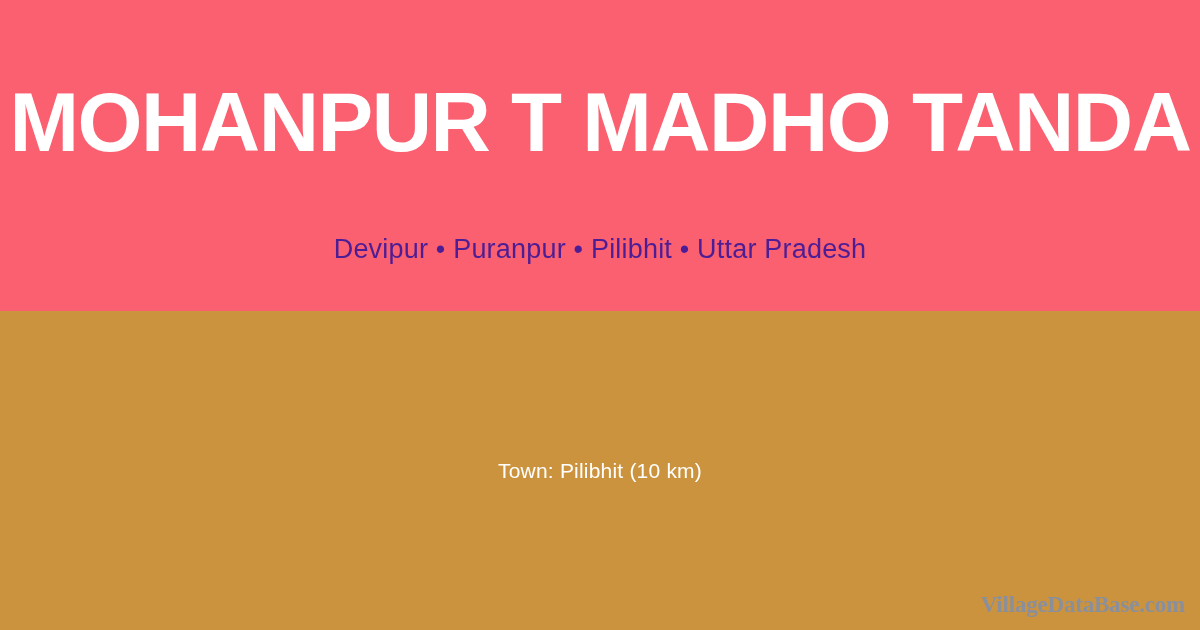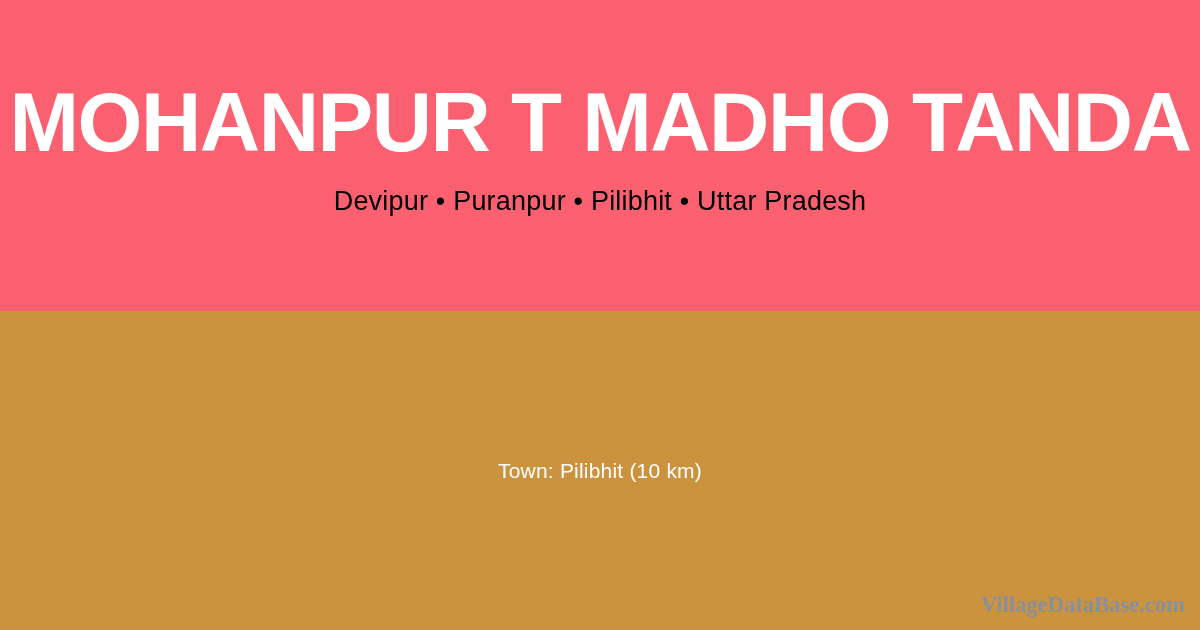--- a/index.html
+++ b/index.html
@@ -27,41 +27,42 @@
     top: 0;
     width: 1200px;
     height: 311px;
     background: #fb6070;
     box-sizing: border-box;
     display: flex;
     flex-direction: column;
     align-items: center;
     justify-content: flex-start;
     padding-top: 82px;
+    gap: 48px;
   }
   .banner-title {
     display: block;
     width: 1200px;
     text-align: center;
     color: #ffffff;
     font-family: "Liberation Sans", sans-serif;
     font-weight: bold;
     font-size: 86px;
     line-height: 0.98;
     letter-spacing: -1.5px;
     white-space: nowrap;
     margin: 0;
     padding: 0;
     transform: scaleX(1.0);
   }
   .banner-subtitle {
     display: block;
     width: 1200px;
     text-align: center;
-    color: #000000;
+    color: #4c1d95;
     font-family: "Liberation Sans", sans-serif;
     font-weight: normal;
     font-size: 27px;
     line-height: 1.1;
     letter-spacing: 0.2px;
     white-space: nowrap;
     margin: 0;
     padding-top: 23px;
   }
 

